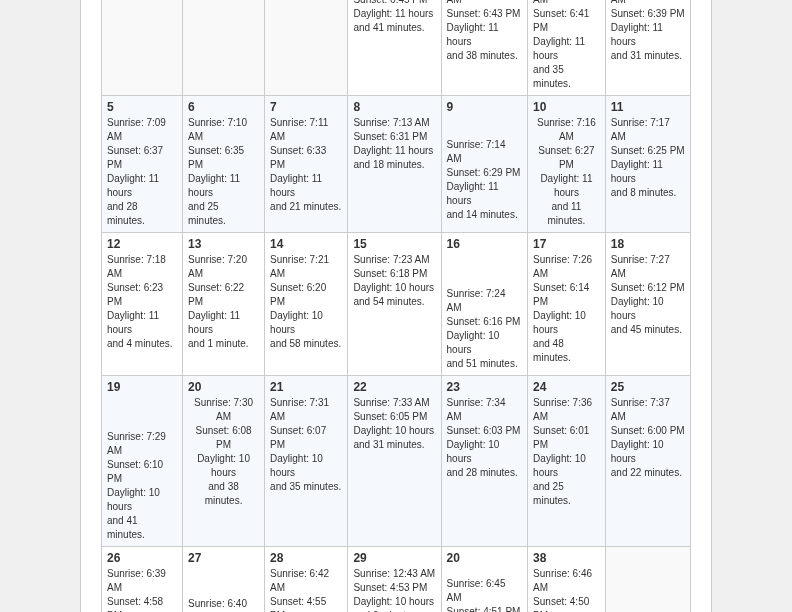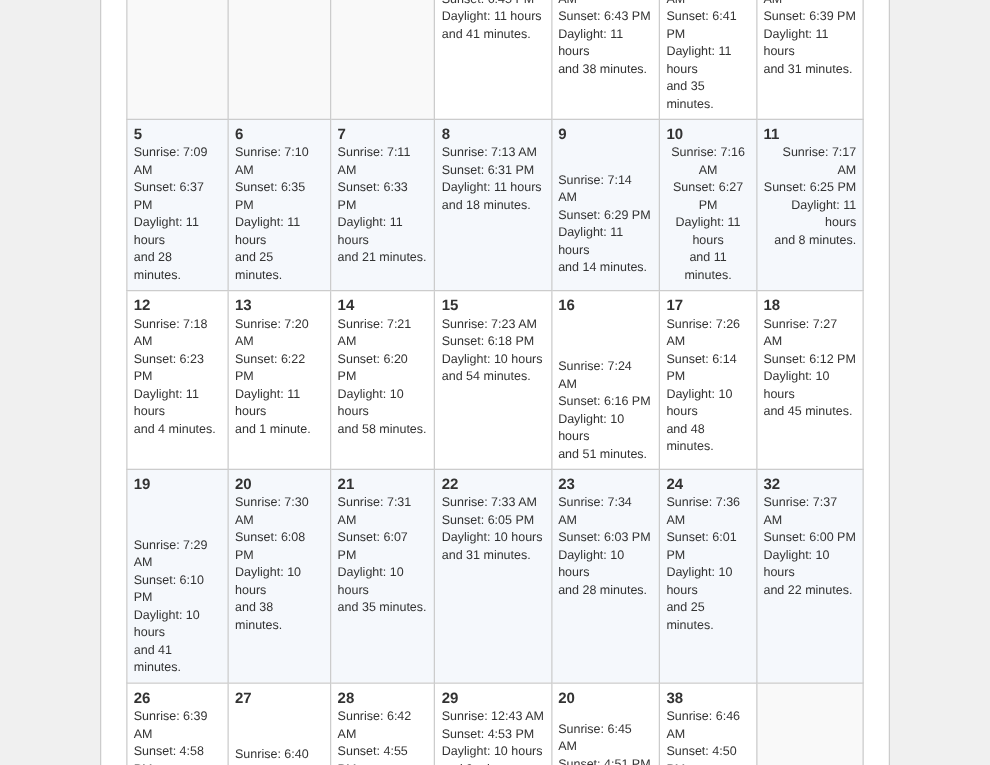--- a/index.html
+++ b/index.html
@@ -188,21 +188,21 @@
           </td>
           <td>
             <div class="day-number">10</div>
             <div class="day-info" style="white-space: pre-line; text-align: center;">Sunrise: 7:16 AM
 Sunset: 6:27 PM
 Daylight: 11 hours
 and 11 minutes.</div>
           </td>
           <td>
             <div class="day-number">11</div>
-            <div class="day-info" style="white-space: pre-line; text-align: right;">Sunrise: 7:17 AM
+            <div class="day-info" style="white-space: pre-line;">Sunrise: 7:17 AM
 Sunset: 6:25 PM
 Daylight: 11 hours
 and 8 minutes.</div>
           </td>
         </tr>
         <tr>
           <td>
             <div class="day-number">12</div>
             <div class="day-info" style="white-space: pre-line;">Sunrise: 7:18 AM
 Sunset: 6:23 PM
@@ -255,21 +255,21 @@
         <tr>
           <td>
             <div class="day-number">19</div>
             <div class="day-info" style="white-space: pre-line; margin-top: 36px;">Sunrise: 7:29 AM
 Sunset: 6:10 PM
 Daylight: 10 hours
 and 41 minutes.</div>
           </td>
           <td>
             <div class="day-number">20</div>
-            <div class="day-info" style="white-space: pre-line;">Sunrise: 7:30 AM
+            <div class="day-info" style="white-space: pre-line; text-align: center;">Sunrise: 7:30 AM
 Sunset: 6:08 PM
 Daylight: 10 hours
 and 38 minutes.</div>
           </td>
           <td>
             <div class="day-number">21</div>
             <div class="day-info" style="white-space: pre-line;">Sunrise: 7:31 AM
 Sunset: 6:07 PM
 Daylight: 10 hours
 and 35 minutes.</div>
@@ -289,21 +289,21 @@
 and 28 minutes.</div>
           </td>
           <td>
             <div class="day-number">24</div>
             <div class="day-info" style="white-space: pre-line;">Sunrise: 7:36 AM
 Sunset: 6:01 PM
 Daylight: 10 hours
 and 25 minutes.</div>
           </td>
           <td>
-            <div class="day-number">32</div>
+            <div class="day-number">25</div>
             <div class="day-info" style="white-space: pre-line;">Sunrise: 7:37 AM
 Sunset: 6:00 PM
 Daylight: 10 hours
 and 22 minutes.</div>
           </td>
         </tr>
         <tr>
           <td>
             <div class="day-number">26</div>
             <div class="day-info" style="white-space: pre-line;">Sunrise: 6:39 AM

